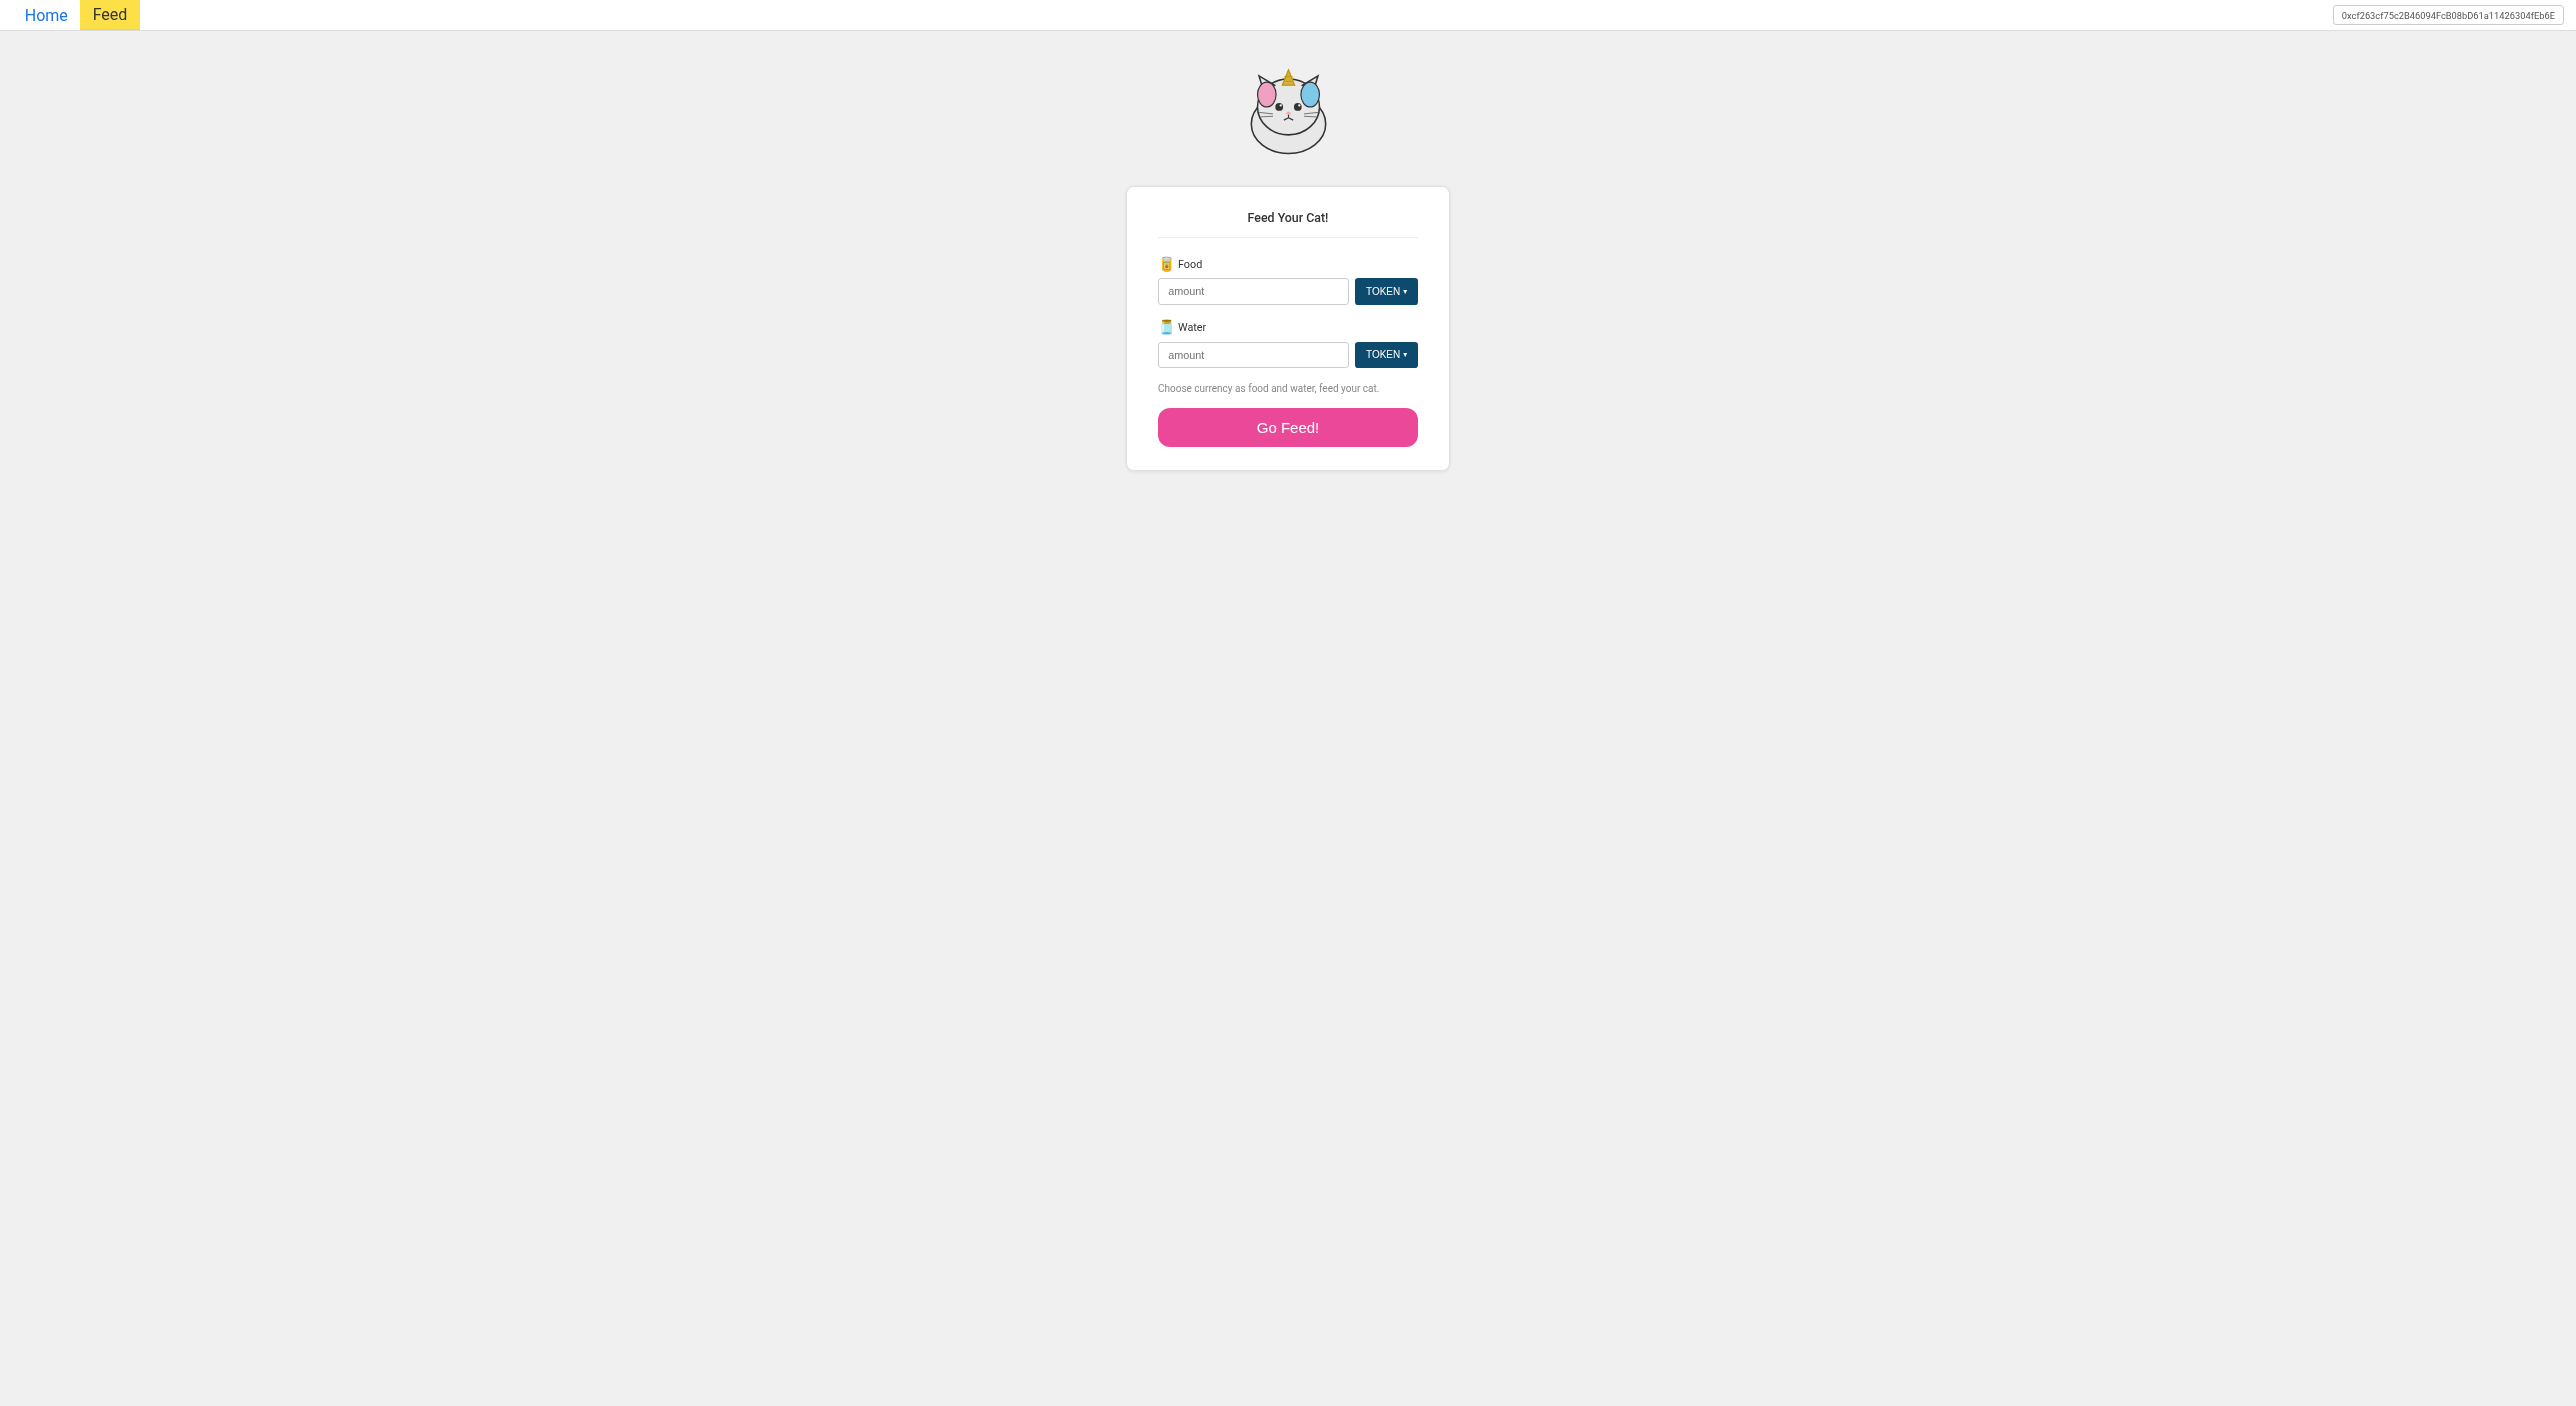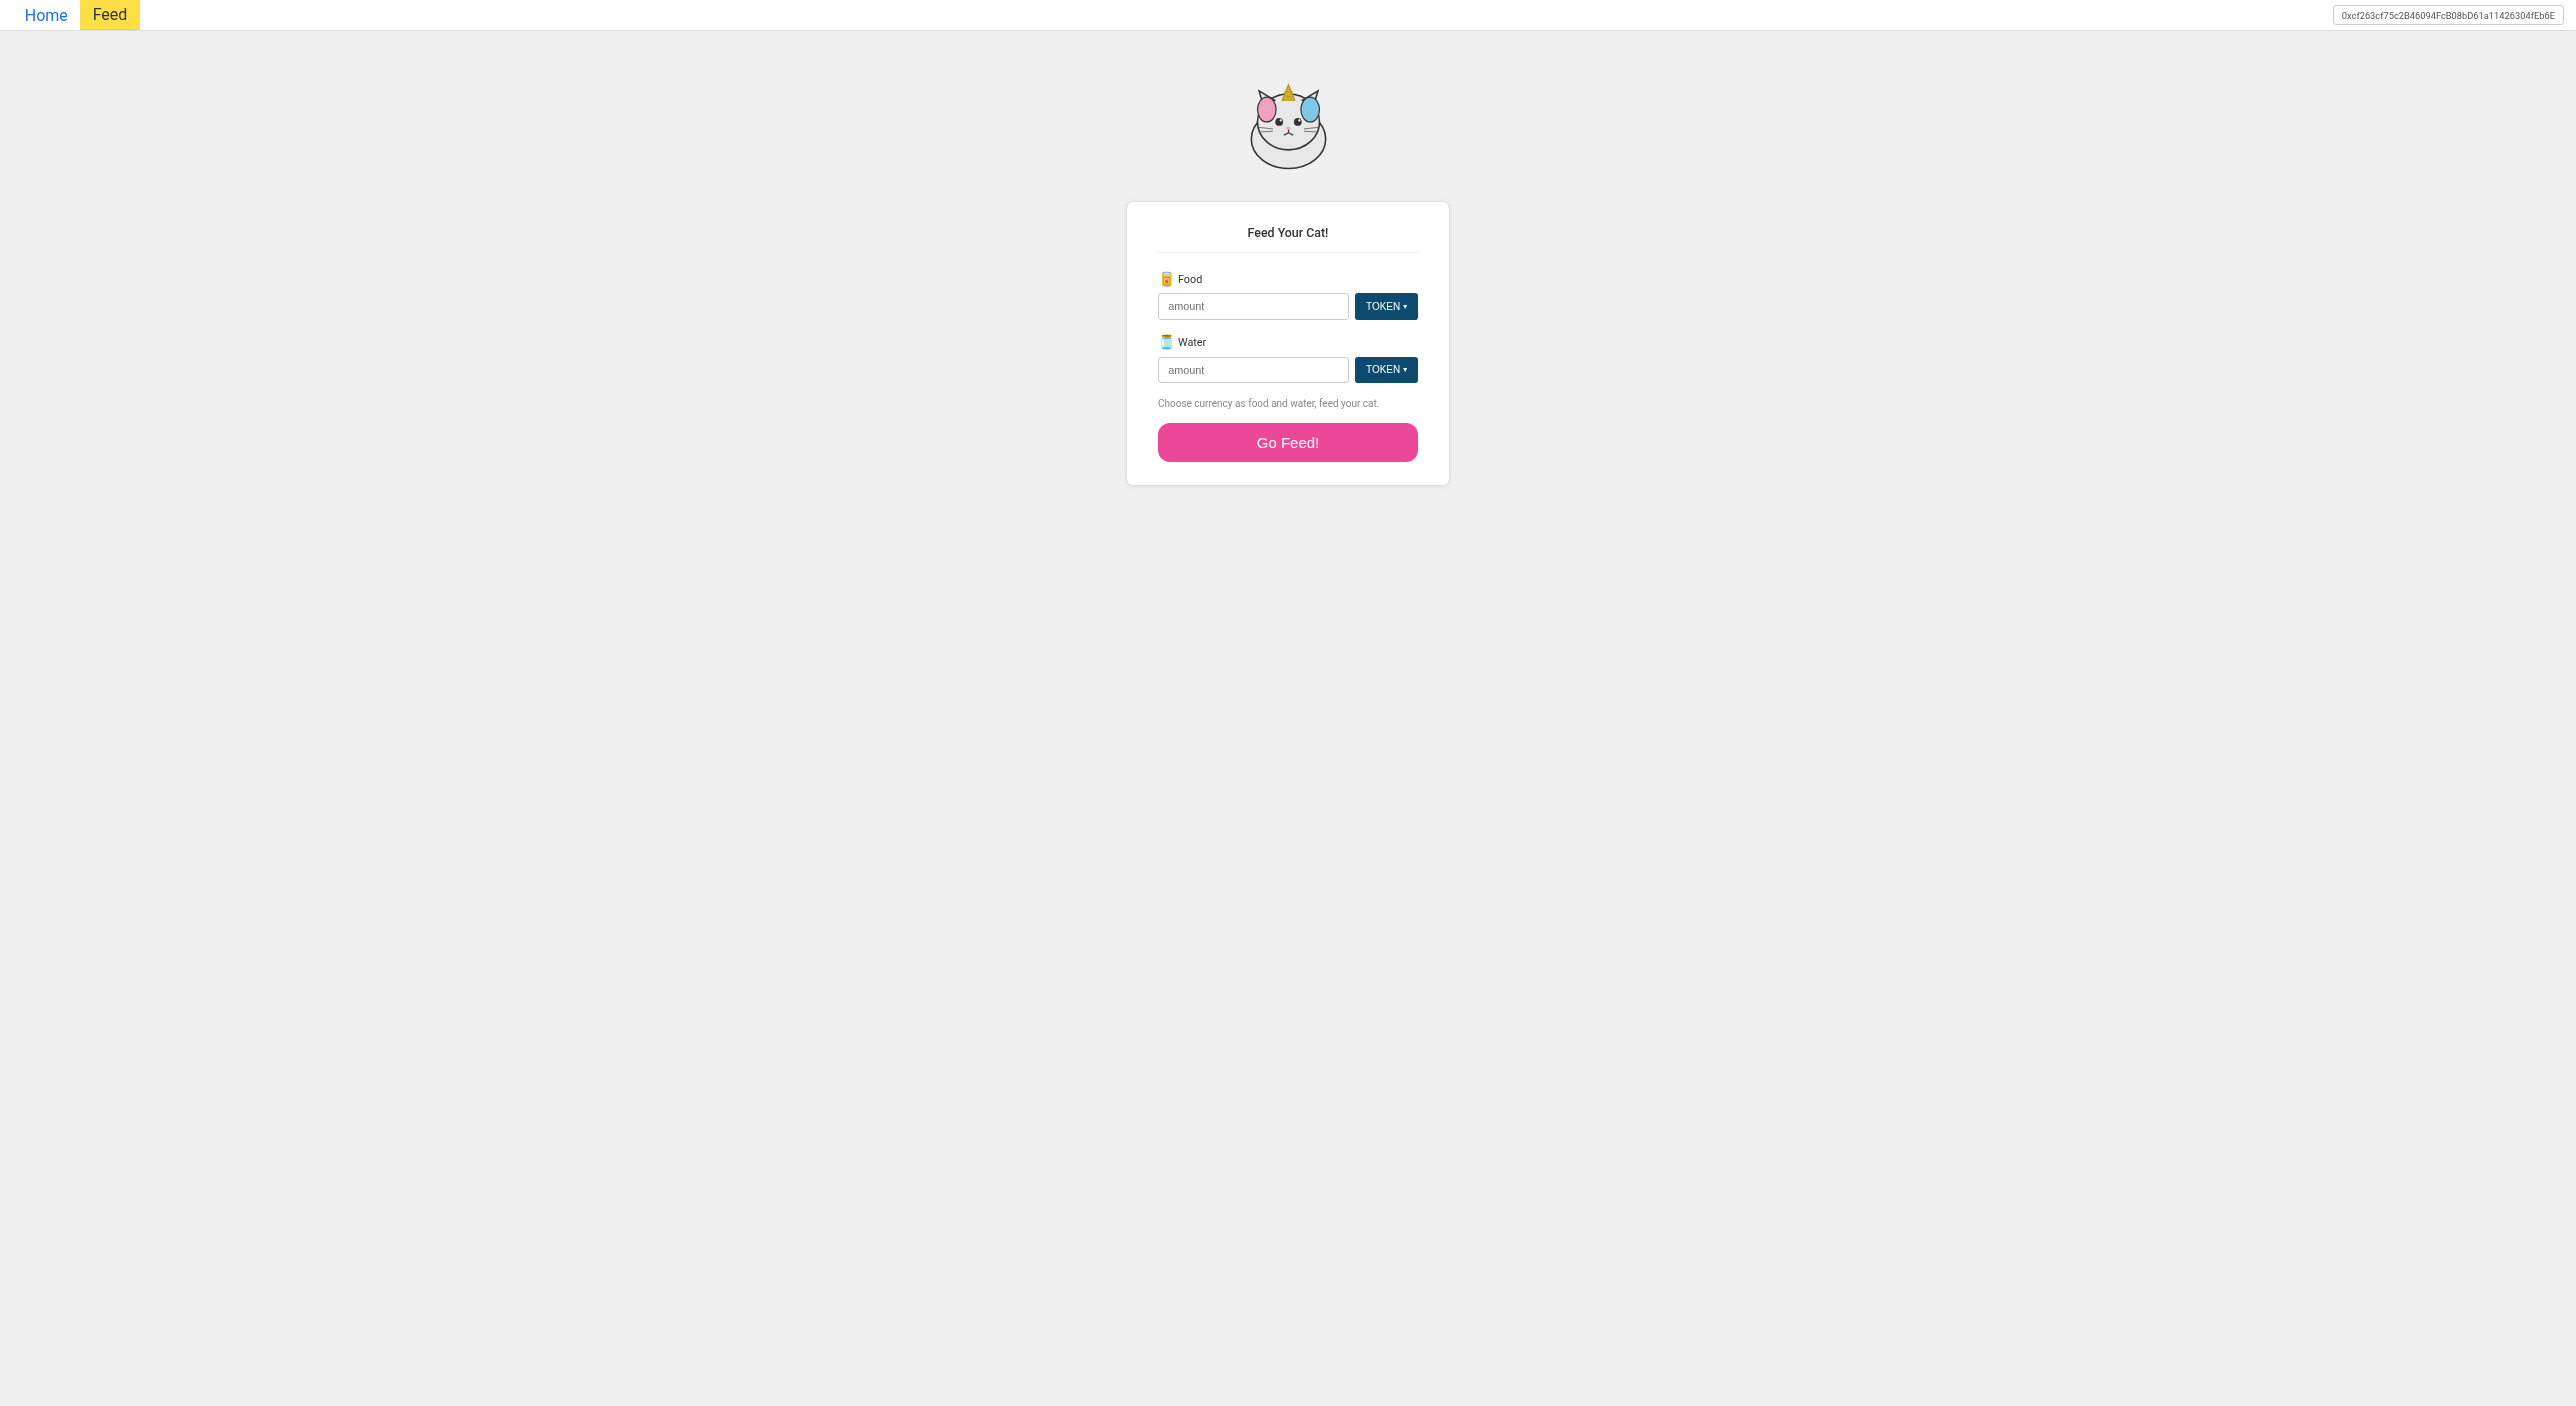--- a/index.html
+++ b/index.html
@@ -47,21 +47,21 @@
       border: 0.8px solid #ccc;
       border-radius: 3.1px;
       padding: 3.1px 7.7px;
       background: #fff;
     }
     
     .main-content {
       display: flex;
       flex-direction: column;
       align-items: center;
-      padding-top: 46px;
+      padding-top: 31px;
     }
     
     .cat-logo {
       width: 93px;
       height: 93px;
       margin-bottom: 15.4px;
     }
     
     .card {
       background: #ffffff;

